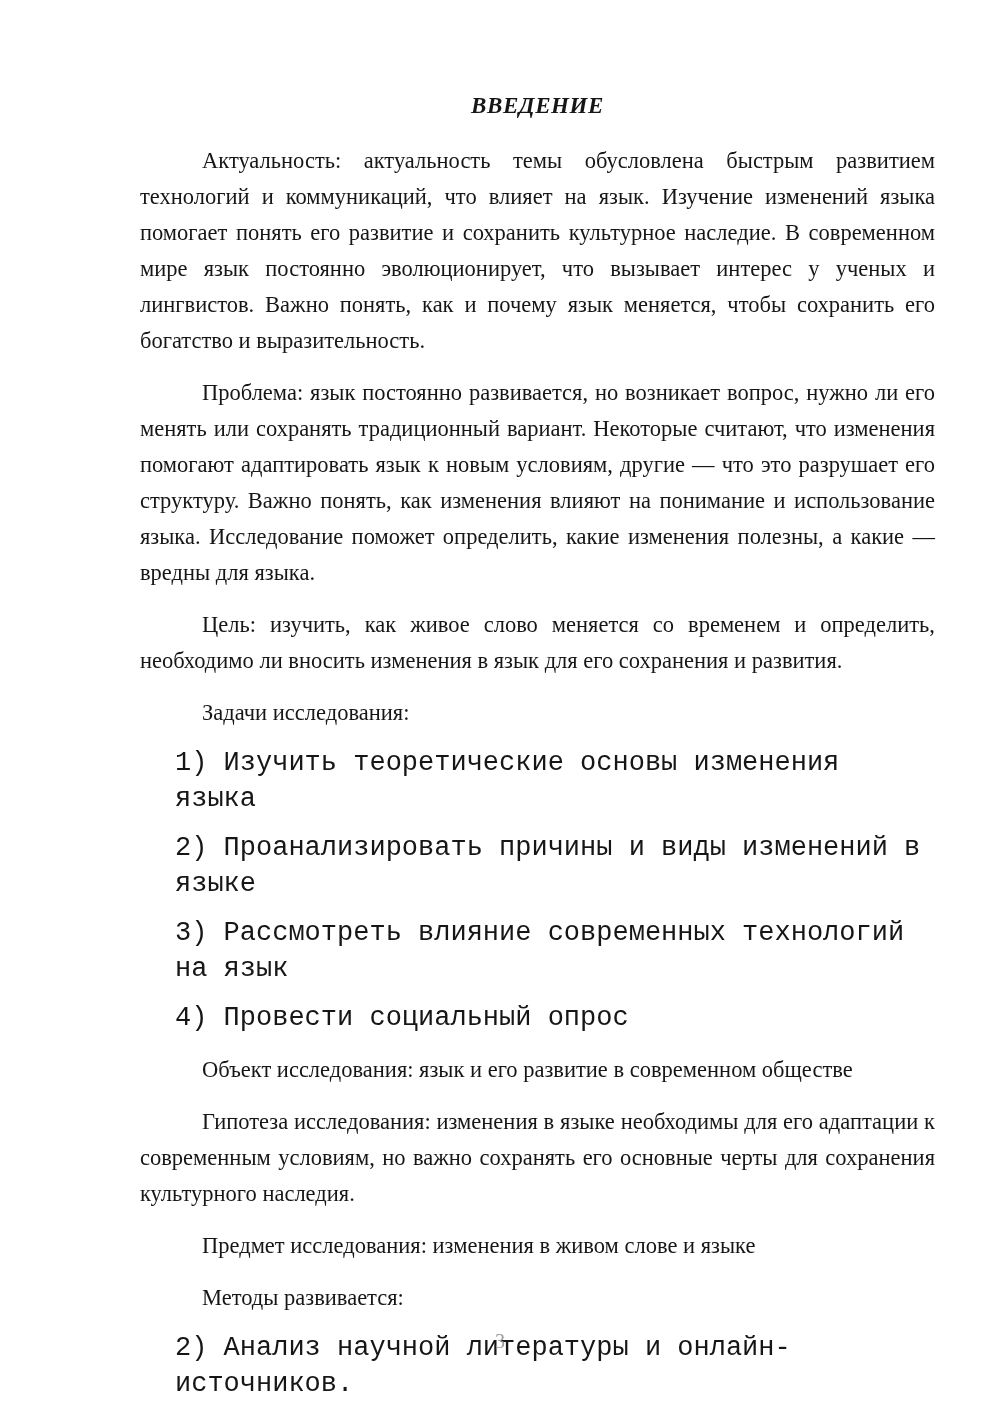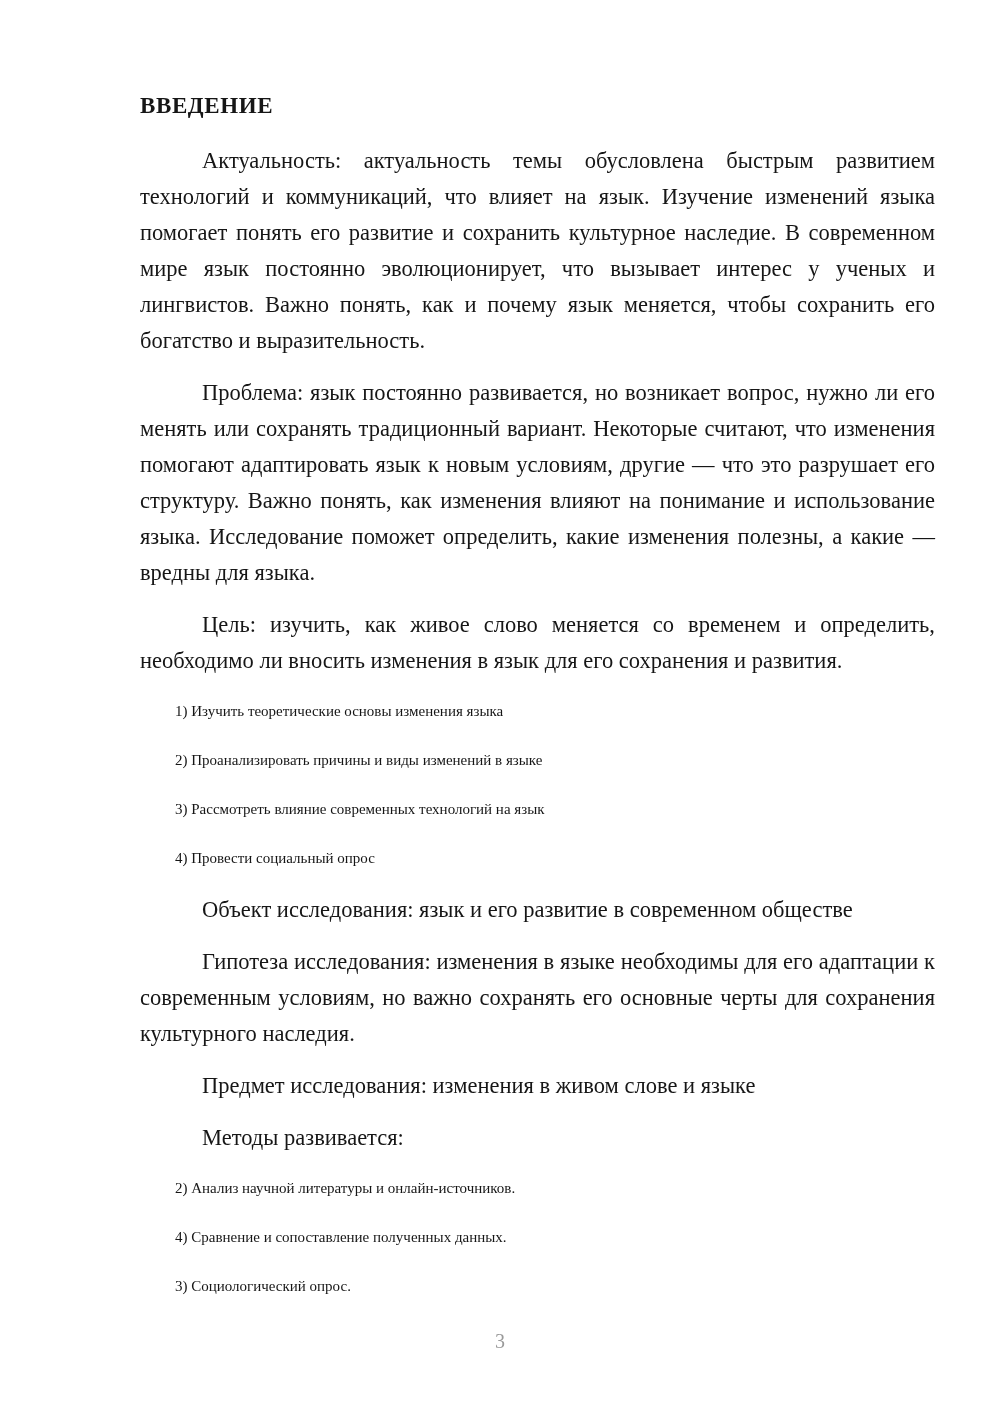--- a/index.html
+++ b/index.html
@@ -19,26 +19,28 @@
     color: #161616;
     box-sizing: border-box;
   }
   .content {
     position: absolute;
     left: 140px;
     top: 0;
     width: 795px;
   }
   .doc-title {
+    text-align: center;
     font-weight: bold;
     font-size: 23px;
     letter-spacing: 0.6px;
     margin: 0;
     padding-top: 92px;
     line-height: 1.2;
+    font-style: italic;
   }
   p.body-par {
     text-align: justify;
     text-justify: inter-word;
     font-size: 22.5px;
     line-height: 36px;
     margin: 0;
     text-indent: 62px;
     -webkit-hyphens: none;
     hyphens: none;
@@ -52,25 +54,26 @@
   p.single-line {
     text-align: left;
     text-indent: 62px;
   }
   .num-list {
     list-style: none;
     margin: 0;
     padding: 0;
   }
   .num-list li {
-    font-size: 15px;
+    font-size: 27px;
     line-height: 36px;
     margin: 0;
     padding: 0 0 0 35px;
     text-align: left;
+    font-family: Liberation Mono, monospace;
   }
   .list-gap li {
     margin-top: 13px;
   }
   .list-block {
     margin-top: 14px;
   }
   .page-number {
     position: absolute;
     left: 0;
@@ -90,20 +93,21 @@
   <div class="content">
 
     <h1 class="doc-title">ВВЕДЕНИЕ</h1>
 
     <p class="body-par first-par">Актуальность: актуальность темы обусловлена быстрым развитием технологий и коммуникаций, что влияет на язык. Изучение изменений языка помогает понять его развитие и сохранить культурное наследие. В современном мире язык постоянно эволюционирует, что вызывает интерес у ученых и лингвистов. Важно понять, как и почему язык меняется, чтобы сохранить его богатство и выразительность.</p>
 
     <p class="body-par spaced">Проблема: язык постоянно развивается, но возникает вопрос, нужно ли его менять или сохранять традиционный вариант. Некоторые считают, что изменения помогают адаптировать язык к новым условиям, другие — что это разрушает его структуру. Важно понять, как изменения влияют на понимание и использование языка. Исследование поможет определить, какие изменения полезны, а какие — вредны для языка.</p>
 
     <p class="body-par spaced">Цель: изучить, как живое слово меняется со временем и определить, необходимо ли вносить изменения в язык для его сохранения и развития.</p>
 
+    <p class="body-par single-line spaced">Задачи исследования:</p>
 
     <ul class="num-list list-gap list-block">
       <li>1) Изучить теоретические основы изменения языка</li>
       <li>2) Проанализировать причины и виды изменений в языке</li>
       <li>3) Рассмотреть влияние современных технологий на язык</li>
       <li>4) Провести социальный опрос</li>
     </ul>
 
     <p class="body-par single-line spaced">Объект исследования: язык и его развитие в современном обществе</p>
 

